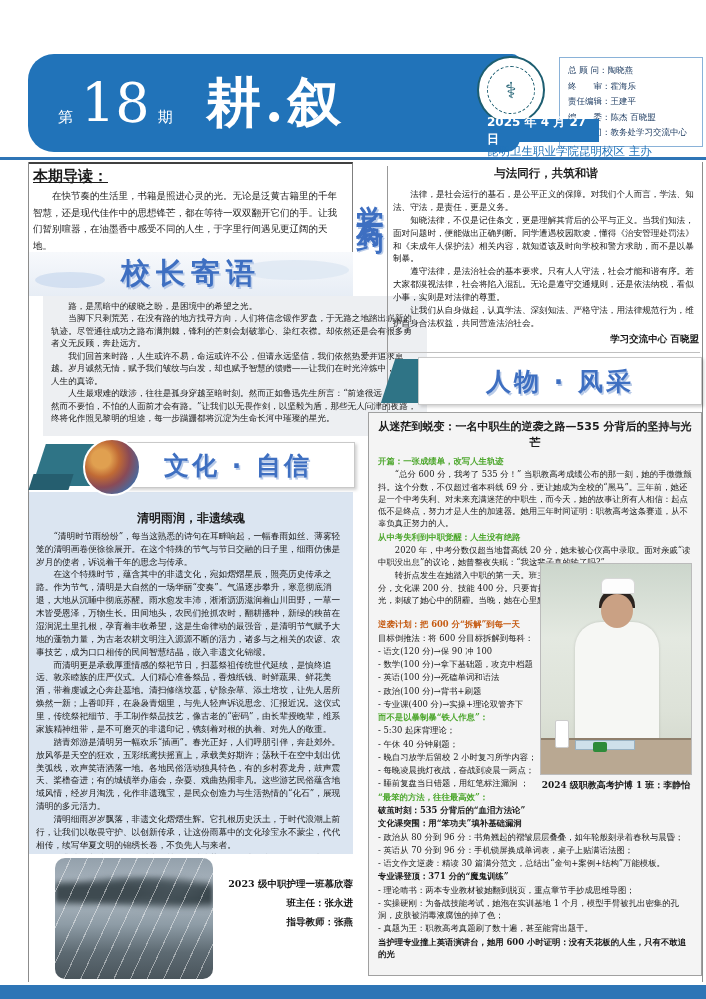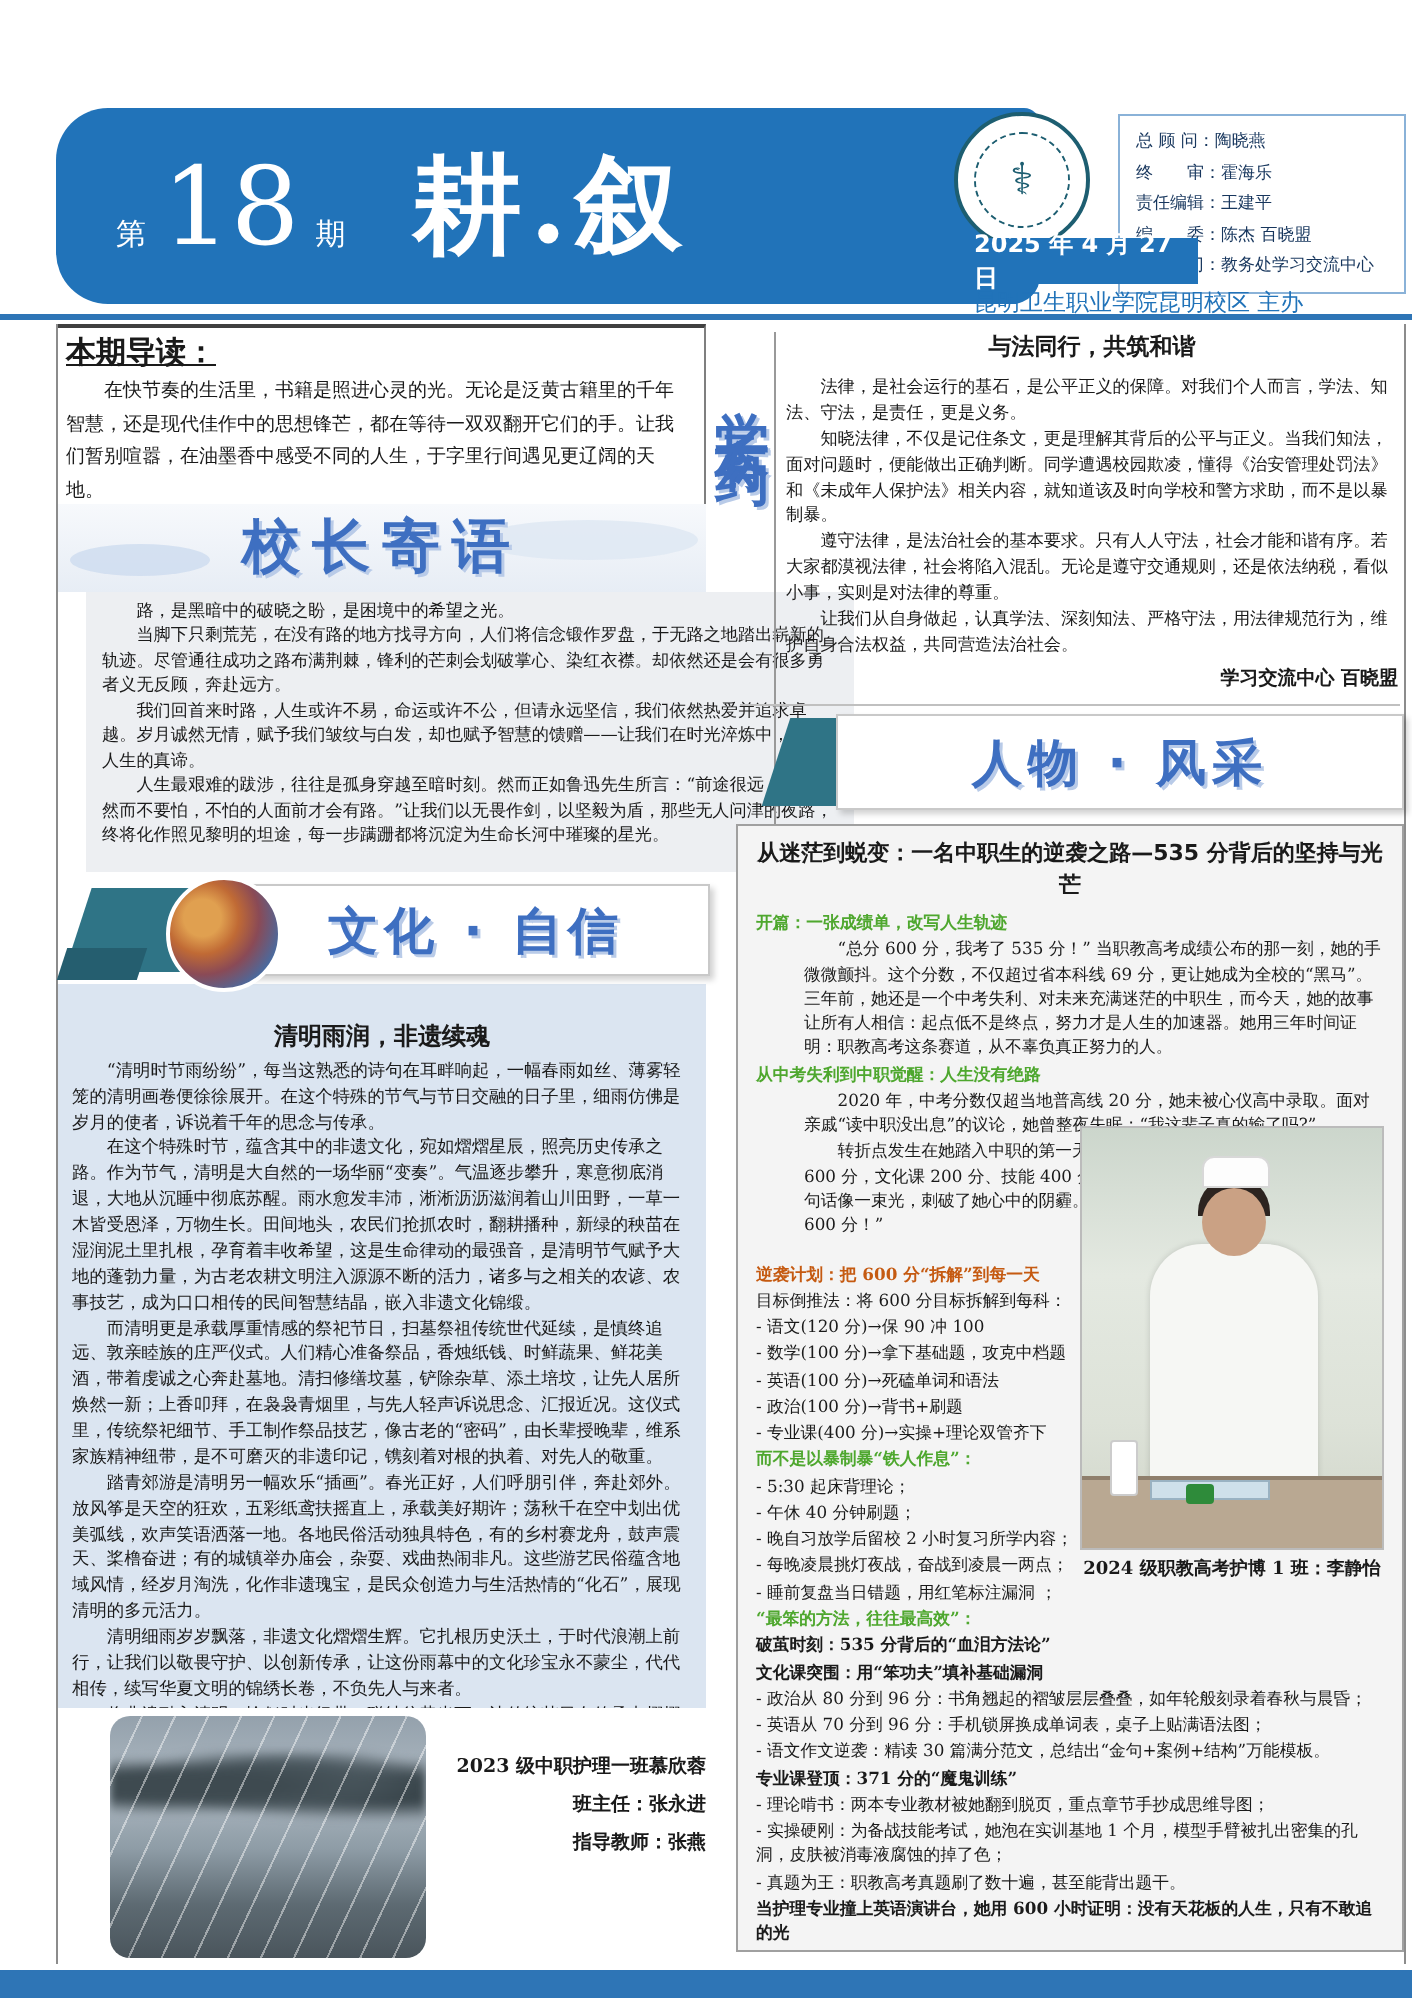--- a/index.html
+++ b/index.html
@@ -97,21 +97,21 @@
           box-shadow:2px 2px 3px rgba(0,0,0,.18);display:flex;align-items:center;justify-content:center;z-index:2;}
 
   .people-box{position:absolute;left:368px;top:412px;width:334px;height:564px;border:1.5px solid #a0a0a0;
               background:#f4f4f4;padding:6px 9px;box-sizing:border-box;overflow:hidden;
               font-size:8.4px;line-height:1.46;font-family:"DejaVu Serif",serif;position:absolute;}
   .people-title{font-weight:bold;font-size:11px;text-align:center;margin-bottom:4px;font-family:"DejaVu Sans",sans-serif;}
   .blk{margin:1px 0;}
   .b-green{color:#4ea72e;font-weight:bold;}
   .b-red{color:#c55a11;font-weight:bold;}
   .b-black{font-weight:bold;}
-  .b-p{text-indent:2em;margin-left:24px;}
+  .b-p{text-indent:2em;}
   .beside{padding-right:104px;margin-top:12px;}
   .people-fig{position:absolute;right:9px;top:150px;width:152px;z-index:2;}
   .pf-img{height:210px;border:1px solid #bbb;position:relative;overflow:hidden;
       background:linear-gradient(180deg,#ccd6cc 0%,#e4e9e1 35%,#dde2d8 70%,#cfd4c8 100%);}
   .pf-img .fig-body{position:absolute;left:34px;top:58px;width:84px;height:130px;border-radius:26px 26px 4px 4px;
       background:#f6f7f4;box-shadow:0 0 3px rgba(0,0,0,.15);}
   .pf-img .fig-head{position:absolute;left:60px;top:30px;width:32px;height:34px;border-radius:50%;background:#caa184;}
   .pf-img .fig-hair{position:absolute;left:58px;top:24px;width:36px;height:20px;border-radius:18px 18px 0 0;background:#2c2420;}
   .pf-img .fig-cap{position:absolute;left:60px;top:14px;width:32px;height:14px;border-radius:6px 6px 0 0;background:#fdfdfd;border:1px solid #d8d8d8;}
   .pf-img .fig-table{position:absolute;left:0;bottom:0;width:100%;height:34px;background:#b9a892;border-top:2px solid #8f7f6c;}

